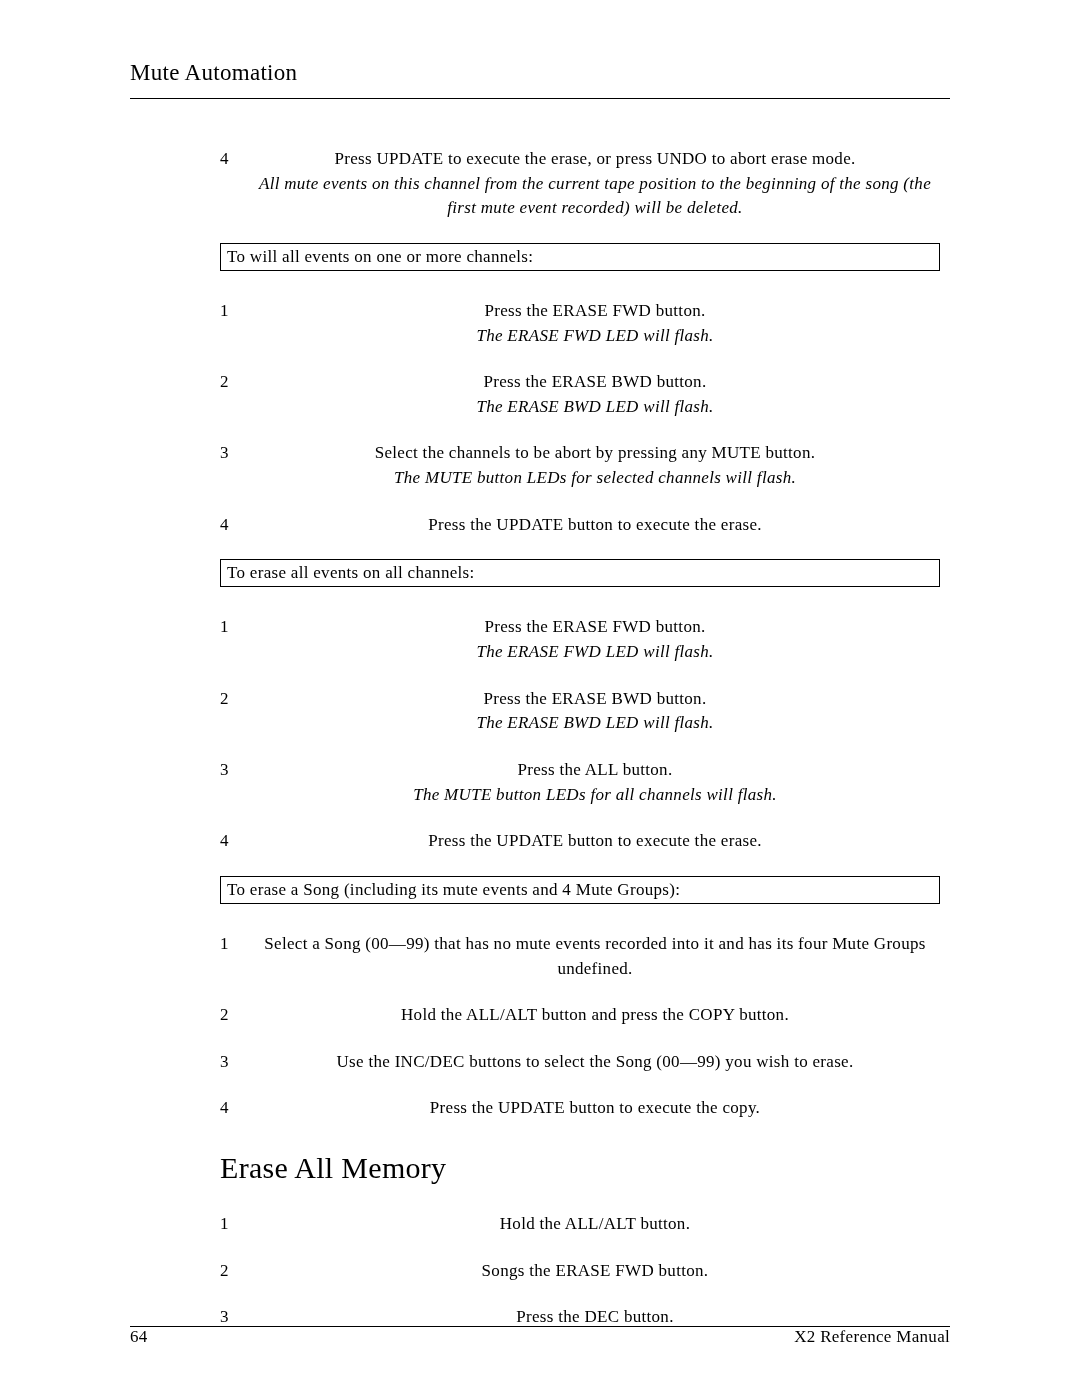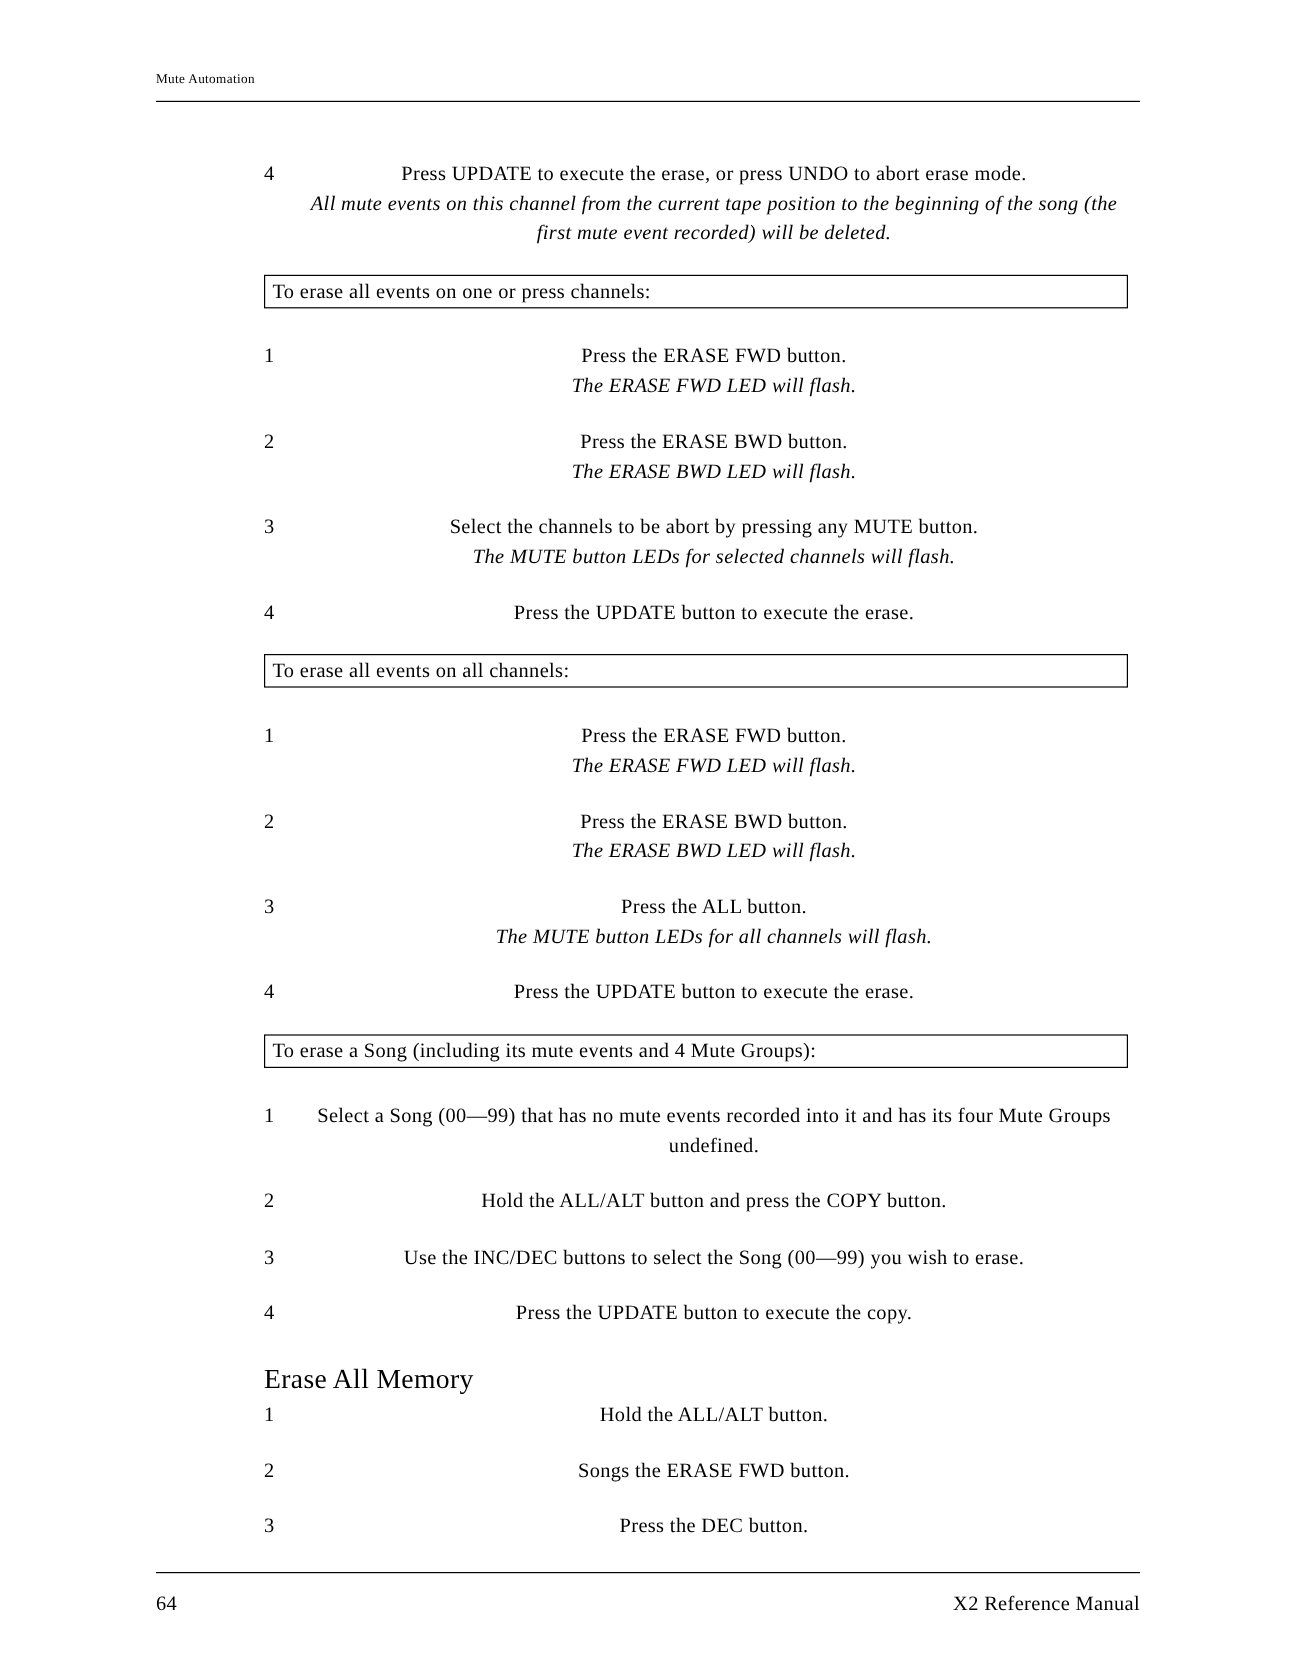--- a/index.html
+++ b/index.html
@@ -12,21 +12,21 @@
     height: 1397px;
     position: relative;
   }
   .page {
     padding: 60px 130px 50px 130px;
     box-sizing: border-box;
     height: 100%;
     position: relative;
   }
   .header {
-    font-size: 11px;
+    font-size: 23px;
     letter-spacing: 0.3px;
     padding-bottom: 12px;
     border-bottom: 1px solid #000;
     margin-bottom: 48px;
   }
   .content {
     margin-left: 90px;
     margin-right: 10px;
   }
   .step {
@@ -49,32 +49,31 @@
   }
   .box {
     border: 1px solid #000;
     padding: 3px 6px;
     font-size: 17px;
     letter-spacing: 0.3px;
     margin-top: 20px;
     margin-bottom: 28px;
   }
   .section-heading {
-    font-size: 23px;
+    font-size: 30px;
     letter-spacing: 0.3px;
     margin-top: 30px;
-    margin-bottom: 4px;
+    margin-bottom: 27px;
   }
   .footer {
     position: absolute;
     bottom: 50px;
     left: 130px;
     right: 130px;
     border-top: 1px solid #000;
-    padding-top: 16px;
     display: flex;
     justify-content: space-between;
     font-size: 17px;
     letter-spacing: 0.3px;
   }
 </style>
 </head>
 <body>
 
 <div class="page">
@@ -83,21 +82,21 @@
   <div class="content">
 
     <div class="step">
       <div class="num">4</div>
       <div class="txt">
         <span>Press UPDATE to execute the erase, or press UNDO to abort erase mode.</span><br>
         <span class="italic">All mute events on this channel from the current tape position to the beginning of the song (the first mute event recorded) will be deleted.</span>
       </div>
     </div>
 
-    <div class="box">To erase all events on one or press channels:</div>
+    <div class="box">To will all events on one or more channels:</div>
 
     <div id="steps1">
         <div class="step">
           <div class="num">1</div>
           <div class="txt"><span>Press the ERASE FWD button.</span><br><span class="italic">The ERASE FWD LED will flash.</span></div>
         </div>
         <div class="step">
           <div class="num">2</div>
           <div class="txt"><span>Press the ERASE BWD button.</span><br><span class="italic">The ERASE BWD LED will flash.</span></div>
         </div>

